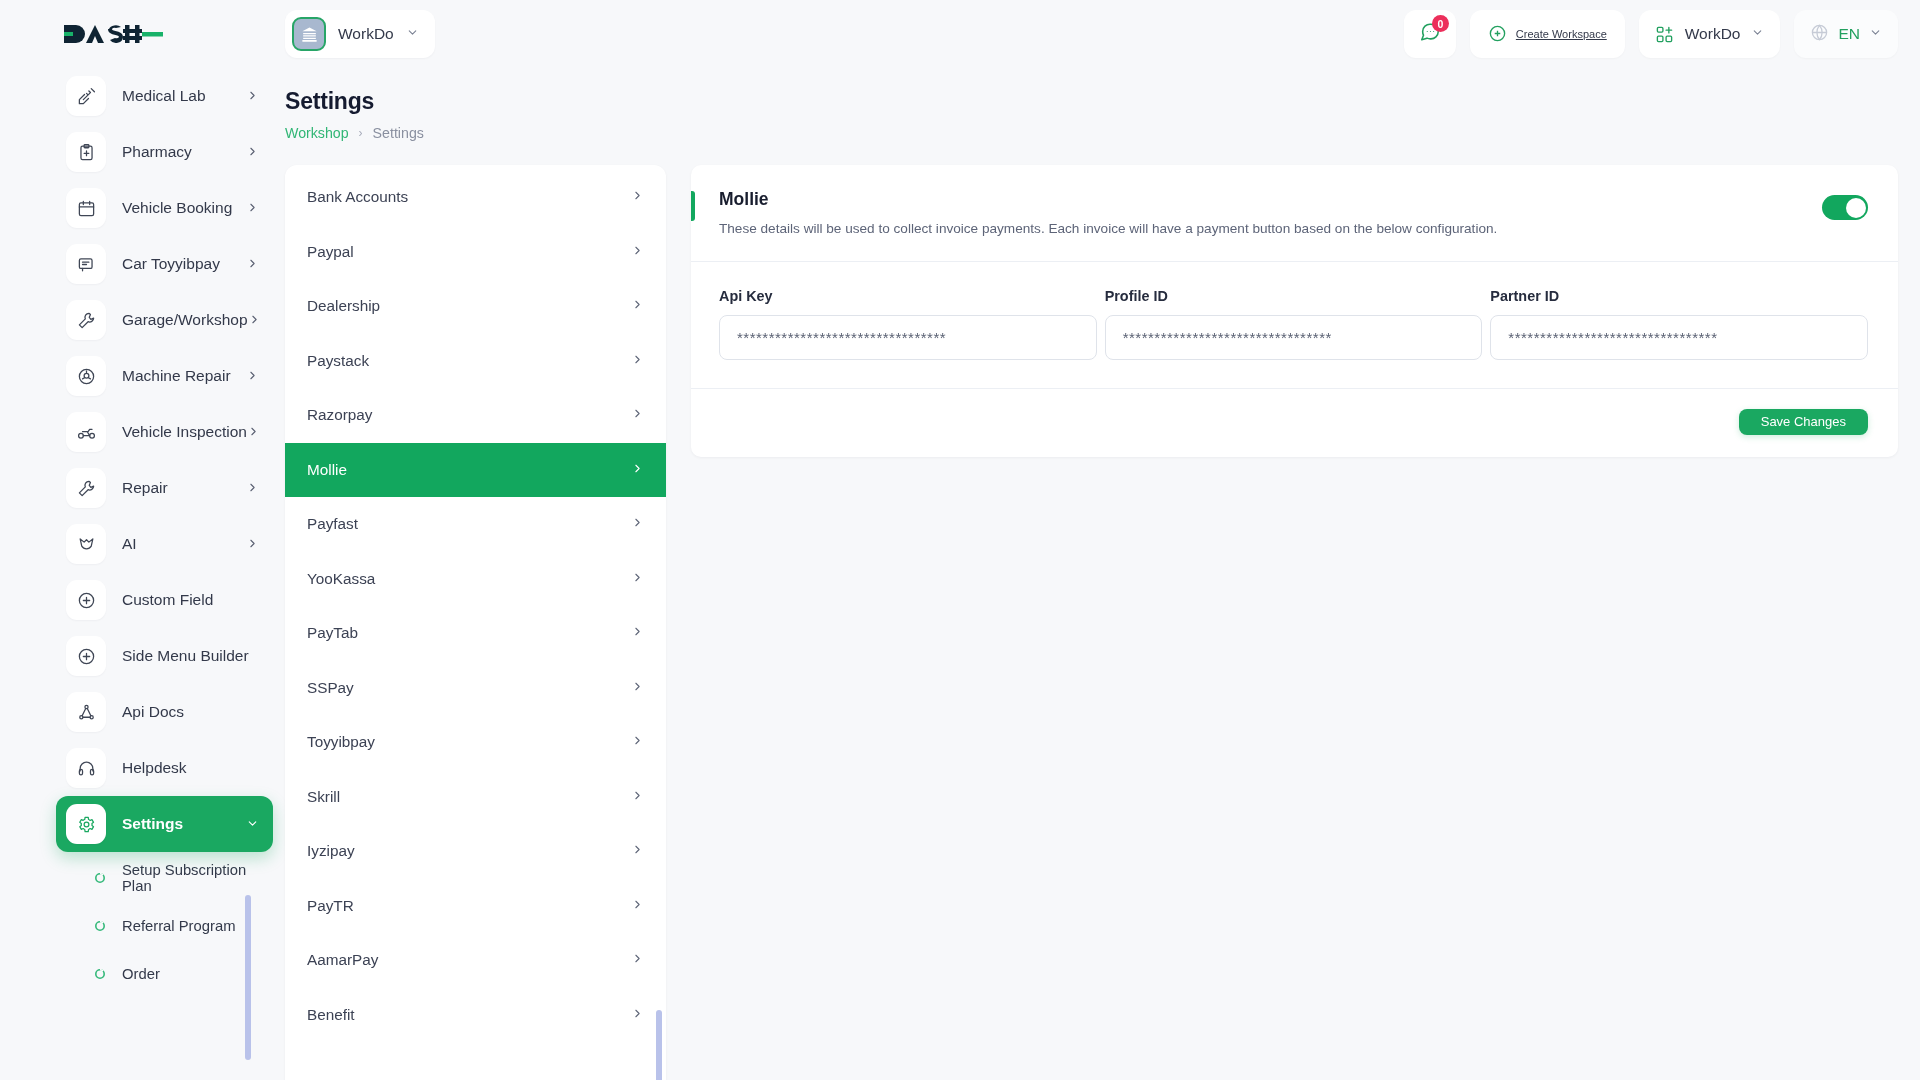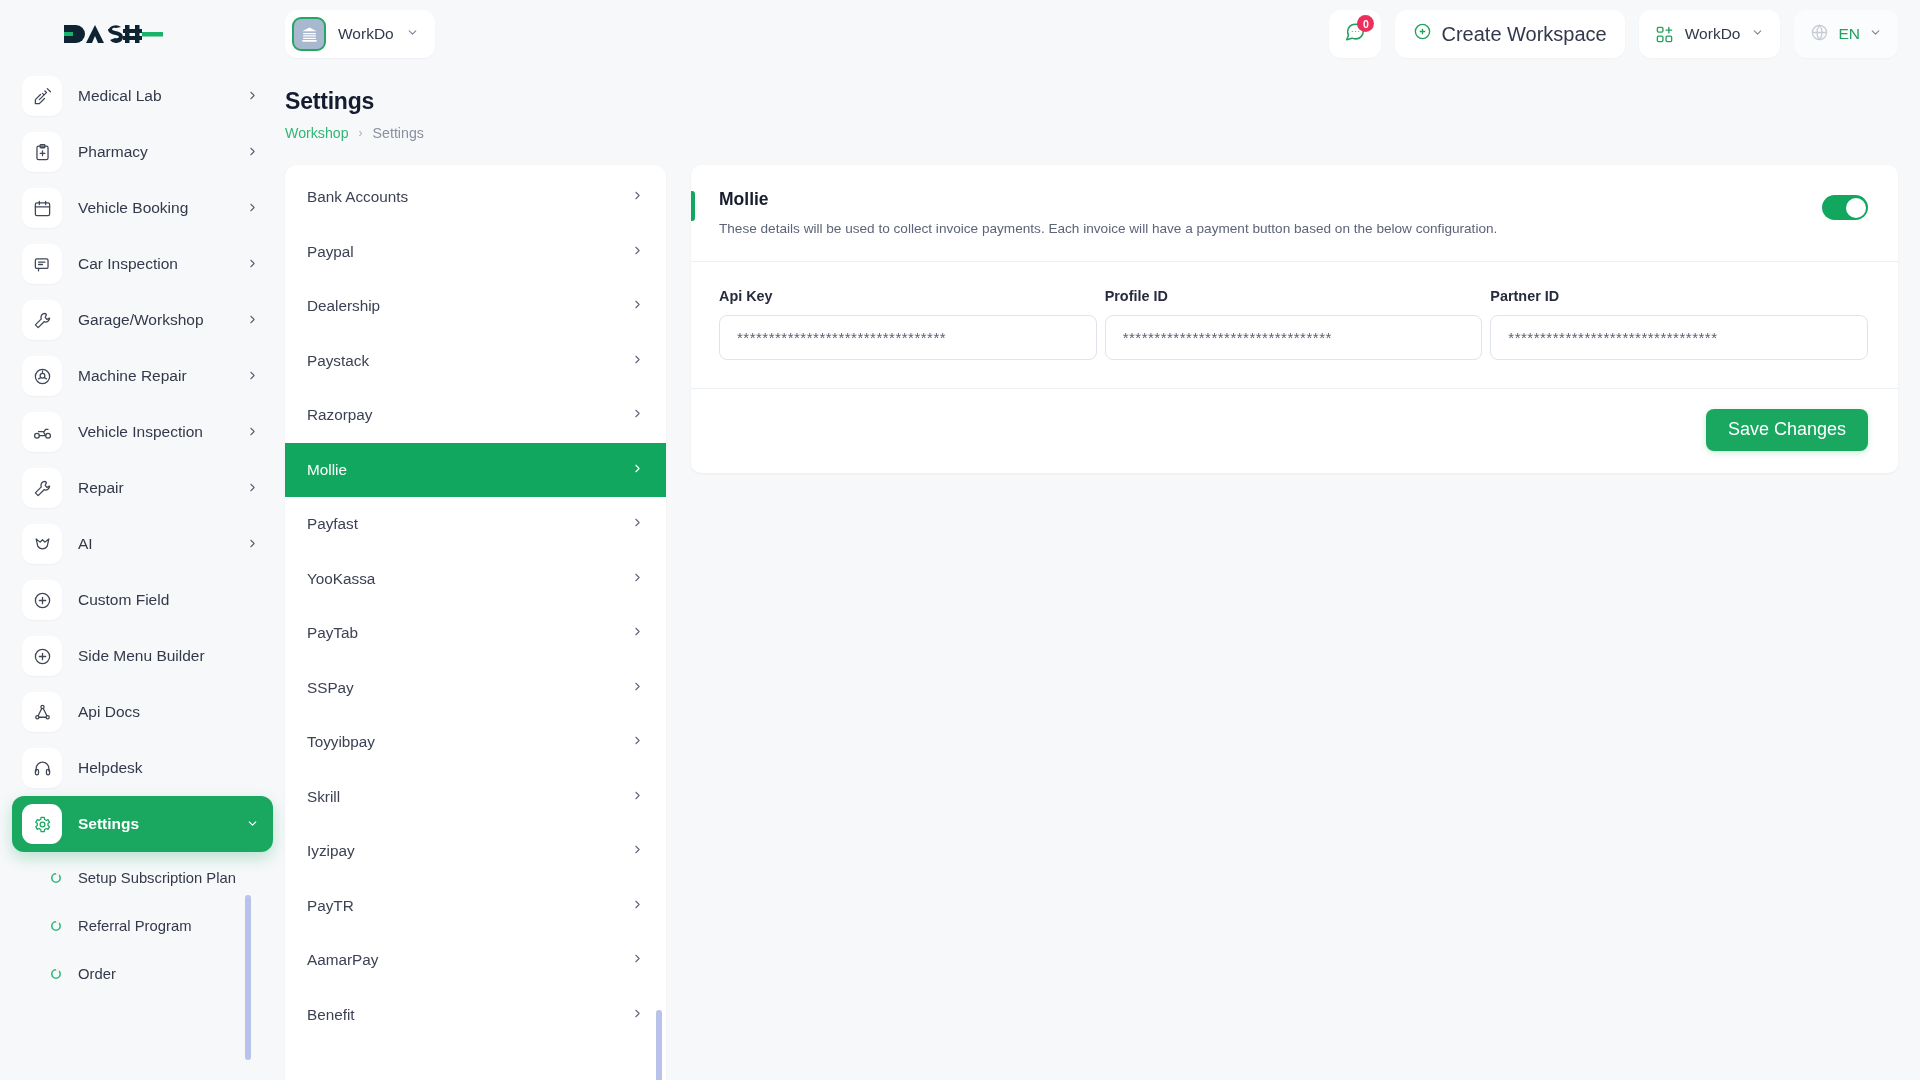--- a/index.html
+++ b/index.html
@@ -22,20 +22,21 @@
   }
   .logo-wrap {
     height: 68px; display: flex; align-items: center; padding-left: 62px;
   }
   .logo { display: flex; align-items: center; gap: 2px; }
   .logo svg { display: block; }
 
   .nav-scroll {
     position: absolute; top: 68px; left: 0; right: 0; bottom: 0;
     overflow: hidden;
+    padding-left: 44px;
   }
   .nav-list { padding: 0 12px 0 12px; }
   .nav-item {
     display: flex; align-items: center;
     height: 56px;
     border-radius: 12px;
     padding: 0 14px 0 10px;
     cursor: pointer;
     position: relative;
   }
@@ -114,21 +115,21 @@
   }
   .tr-chat { width: 52px; position: relative; }
   .tr-chat svg { width: 22px; height: 22px; stroke: #22a05f; fill: none; stroke-width: 1.7; stroke-linecap: round; stroke-linejoin: round;}
   .badge {
     position: absolute; top: 5px; right: 7px;
     background: #ec2f5b; color: #fff; border-radius: 10px;
     font-size: 10.5px; min-width: 17px; height: 17px;
     display: flex; align-items: center; justify-content: center;
     padding: 0 4px; font-weight: bold;
   }
-  .tr-create { gap: 9px; padding: 0 18px; font-size: 20px; color: #33394a; }
+  .tr-create { gap: 9px; padding: 0 18px; font-size: 11px; color: #33394a; text-decoration: underline; }
   .tr-create svg { width: 19px; height: 19px; stroke: #22a05f; fill: none; stroke-width: 1.7; }
   .tr-ws { gap: 11px; padding: 0 16px; font-size: 15.5px; color: #33394a; }
   .tr-ws .grid-ico { width: 19px; height: 19px; }
   .tr-ws .grid-ico svg { width: 19px; height: 19px; stroke: #22a05f; fill: none; stroke-width: 1.7; stroke-linecap: round; stroke-linejoin: round;}
   .tr-lang { gap: 9px; padding: 0 16px; font-size: 15.5px; color: #22a05f; background: #fbfcfd; }
   .tr-lang .globe svg { width: 19px; height: 19px; stroke: #c6cbd6; fill: none; stroke-width: 1.6; }
   .page-title { font-size: 23px; font-weight: bold; color: #151b30; letter-spacing: -.2px; }
   .crumbs { margin-top: 10px; display: flex; align-items: center; gap: 10px; font-size: 14.2px; }
   .crumbs a { color: #31b675; text-decoration: none; cursor: pointer; }
   .crumbs .sep { color: #a8adbb; font-size: 12px; }
@@ -196,21 +197,21 @@
     width: 100%; height: 45px; border: 1px solid #dfe3ea; border-radius: 8px;
     padding: 0 17px; font-size: 15px; color: #5b6274; letter-spacing: .5px;
     font-family: "Liberation Sans", sans-serif; background: #fff; outline: none;
   }
   .card-foot {
     border-top: 1px solid #eceff4;
     padding: 20px 30px 22px; display: flex; justify-content: flex-end;
   }
   .btn-primary {
     background: #1aa861; color: #ffffff; border: none; border-radius: 8px;
-    height: 42px; padding: 0 22px; font-size: 18px; cursor: pointer;
+    height: 26px; padding: 0 22px; font-size: 13px; cursor: pointer;
     font-family: "Liberation Sans", sans-serif;
     box-shadow: 0 2px 6px rgba(26,168,97,.22);
   }
 </style>
 </head>
 <body>
 
 <div class="app">
 
   <aside class="sidebar">
@@ -274,21 +275,21 @@
         </div>
 
         <div class="nav-item">
           <span class="nav-ico">
               <svg viewBox="0 0 24 24">
                 <rect x="3" y="5" width="16" height="12" rx="2"></rect>
                 <path d="M7 9h8M7 12h5"></path>
                 <path d="M7 17v3"></path>
               </svg>
             </span>
-          <span class="nav-label">Car Inspection</span>
+          <span class="nav-label">Car Toyyibpay</span>
           <span class="nav-caret"><svg viewBox="0 0 24 24">
                 <polyline points="9 6 15 12 9 18"></polyline>
               </svg></span>
         </div>
 
         <div class="nav-item">
           <span class="nav-ico">
               <svg viewBox="0 0 24 24">
                 <path d="M15 3a5 5 0 0 0-4.5 7L3 17.5 6.5 21 14 13.5A5 5 0 0 0 21 9l-3.5 1.5L15.5 8 17 4.5A5 5 0 0 0 15 3z"></path>
               </svg>

